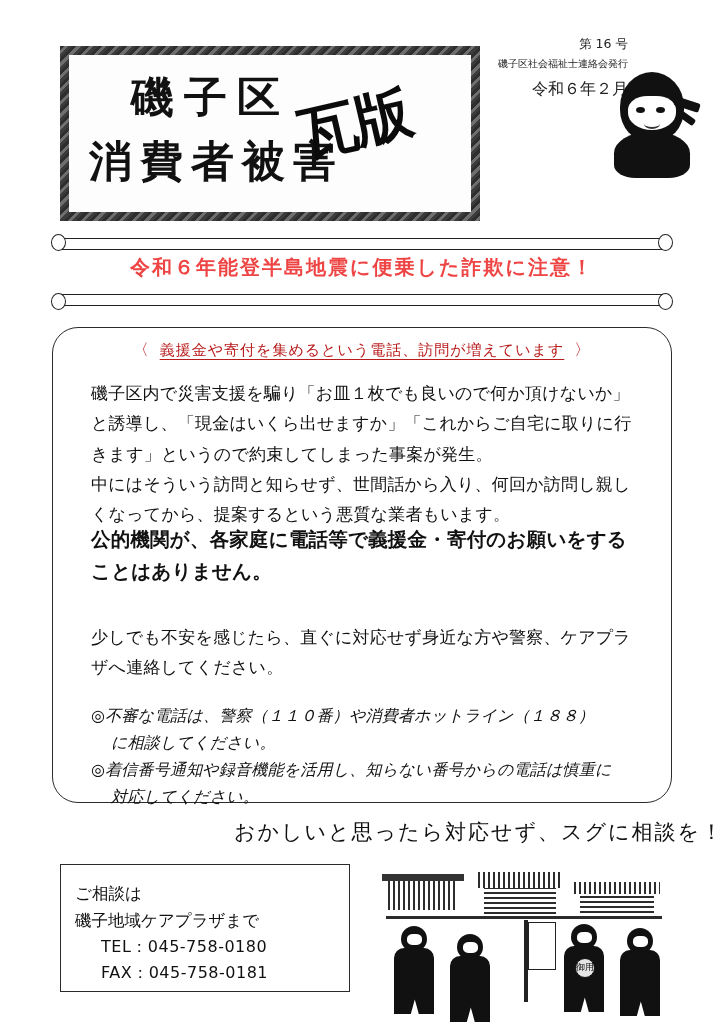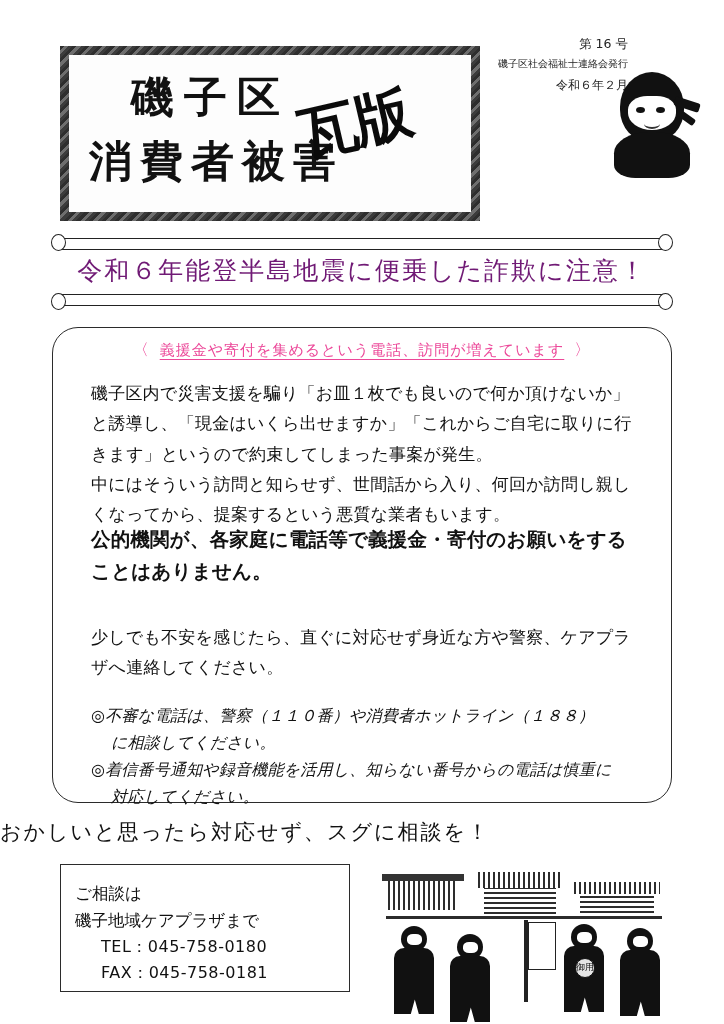--- a/index.html
+++ b/index.html
@@ -81,21 +81,21 @@
     position: absolute;
     right: 96px;
     top: 4px;
     text-align: right;
     line-height: 1.85;
     font-size: 12px;
     color: #222;
   }
   .issue-no { font-size: 12.5px; }
   .issue-pub { font-size: 10px; }
-  .issue-date { font-size: 12px; margin-left: 37px; }
+  .issue-date { font-size: 16px; margin-left: 37px; }
 
   
   .ninja-head {
     position: absolute;
     right: 22px;
     top: 42px;
     width: 96px;
     height: 112px;
   }
   .ninja-head .hood {
@@ -178,24 +178,24 @@
   }
   .scroll-knob.tl { left: -7px; top: -4px; }
   .scroll-knob.tr { right: -7px; top: -4px; }
   .scroll-knob.bl { left: -7px; bottom: -4px; }
   .scroll-knob.br { right: -7px; bottom: -4px; }
   .scroll-title {
     position: absolute;
     left: 0; right: 0; top: 16px;
     text-align: center;
     font-family: "DejaVu Serif", "Liberation Serif", serif;
-    font-size: 25px;
+    font-size: 20px;
     letter-spacing: 2px;
-    color: #701a75;
-    font-weight: 400;
+    color: #ef4444;
+    font-weight: 700;
   }
 
   
   .bodybox {
     position: absolute;
     left: 52px;
     top: 327px;
     width: 620px;
     height: 476px;
     border: 1.5px solid #2b2b2b;
@@ -203,21 +203,21 @@
     box-sizing: border-box;
     background: #fff;
   }
 
   .subhead {
     position: absolute;
     left: 0; right: 0;
     top: 12px;
     text-align: center;
     font-size: 15px;
-    color: #ec4899;
+    color: #b91c1c;
     letter-spacing: 1px;
   }
   .subhead .brk { font-size: 16px; padding: 0 10px; }
   .subhead .u { text-decoration: underline; text-underline-offset: 4px; }
 
   .para {
     position: absolute;
     left: 38px;
     right: 30px;
     font-size: 17px;
@@ -229,21 +229,21 @@
   .para.p2 { top: 196px; font-size: 19.5px; font-weight: bold; line-height: 1.65; }
   .para.p3 { top: 294px; }
   .para.bullets { top: 375px; font-size: 16px; line-height: 1.68; font-style: italic; }
   .bullets .indent { padding-left: 20px; display: block; }
 
   
   .cta {
     position: absolute;
     top: 818px;
     left: 0; width: 724px;
-    text-align: left;
+    text-align: right;
     font-family: "DejaVu Serif", "Liberation Serif", serif;
     font-size: 21px;
     letter-spacing: 2px;
     color: #111;
   }
 
   
   .contact {
     position: absolute;
     left: 60px;

